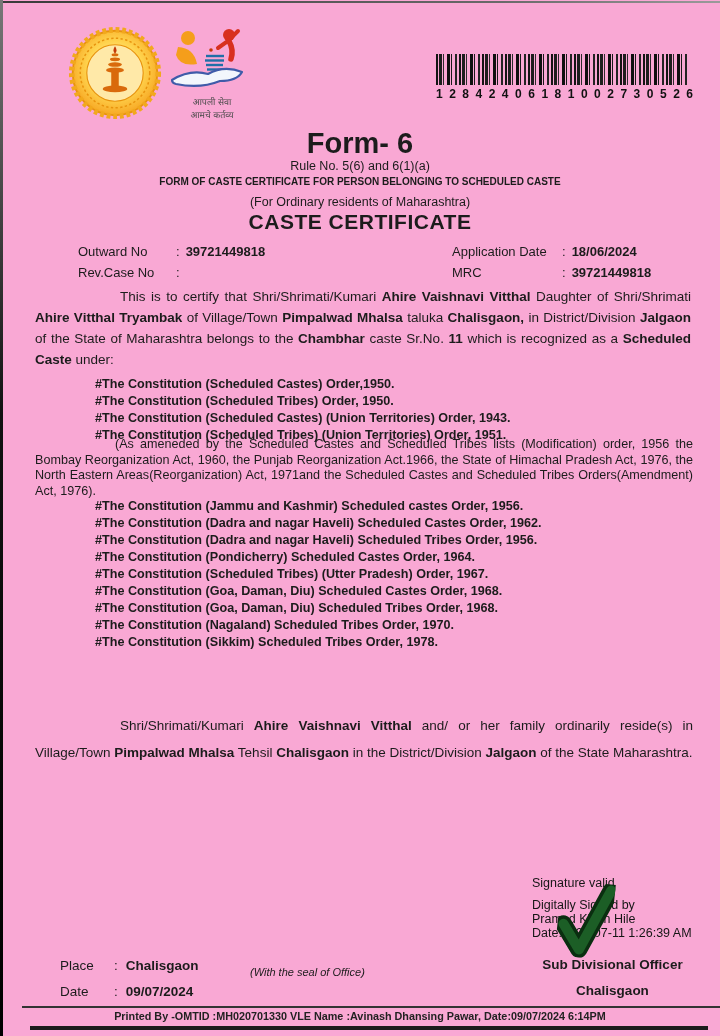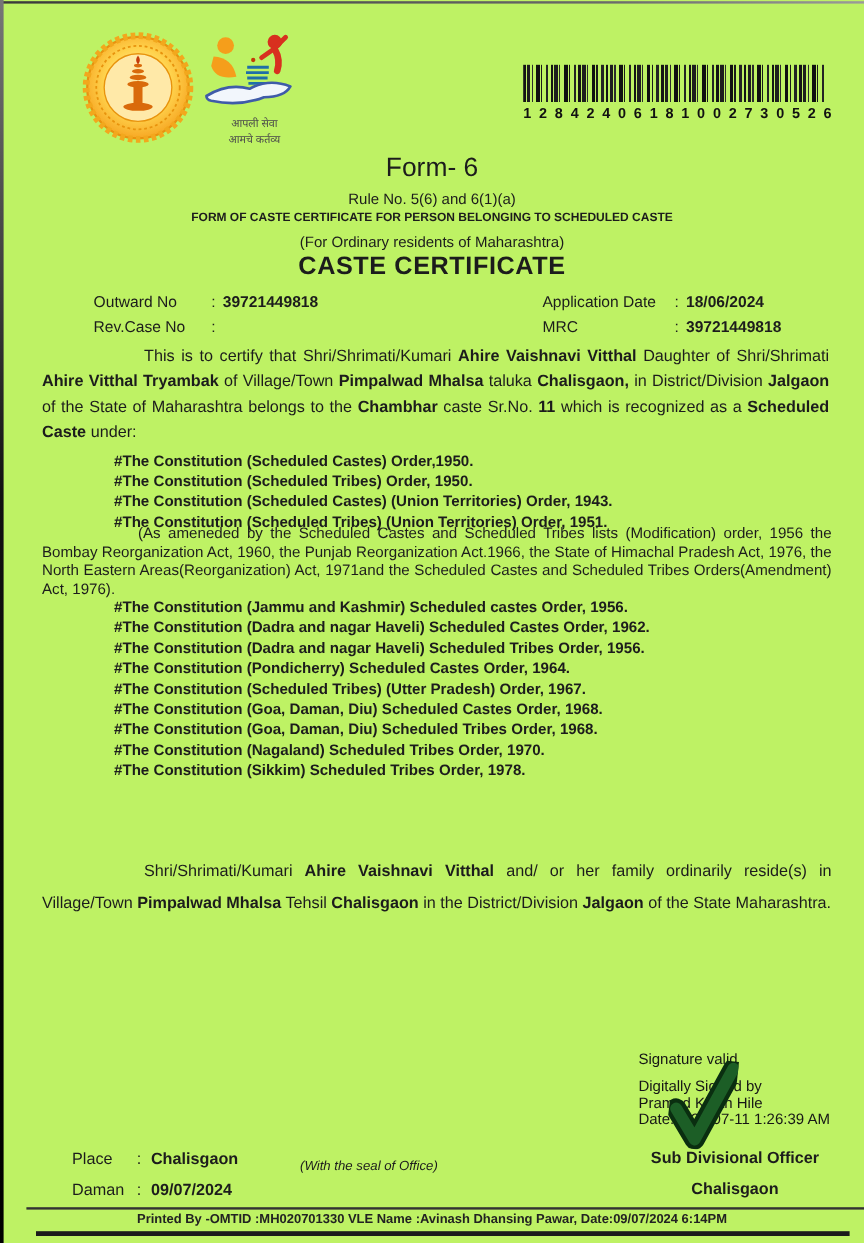--- a/index.html
+++ b/index.html
@@ -1,18 +1,18 @@
 <!DOCTYPE html>
 <html><head>
 <meta charset="utf-8">
 <style>
   html,body { margin:0; padding:0; background:#e9e9e9; }
   .page {
     position:relative; width:720px; height:1036px; margin:0 auto;
-    background:#bef264; font-family:"Liberation Sans", sans-serif;
+    background:#f9a8d4; font-family:"Liberation Sans", sans-serif;
     color:#1c1c1c; overflow:hidden;
   }
   .abs { position:absolute; }
   .center { left:0; width:720px; text-align:center; }
   .bold { font-weight:bold; }
 
   
   .edge-top { top:1px; left:0; width:720px; height:2px; background:linear-gradient(90deg,#3a3a3a,#6a6a6a 70%,#9a9a9a); }
   .edge-left { top:0; left:0; width:3px; height:1036px; background:linear-gradient(180deg,#777,#111 40%,#000); }
 
@@ -30,21 +30,21 @@
         #141414 0 2px, transparent 2px 3px,
         #1e1e1e 3px 6px, transparent 6px 7px,
         #2c2c2c 7px 8px, transparent 8px 11px,
         #101010 11px 14px, transparent 14px 15px,
         #1a1a1a 15px 16px, transparent 16px 19px,
         #242424 19px 21px, transparent 21px 23px);
   }
   .digits { margin-top:2px; text-align:center; font-size:12px; font-weight:bold; letter-spacing:6.5px; color:#111; white-space:nowrap; }
 
   
-  .form-no   { top:127px; font-size:22px; font-weight:normal; }
+  .form-no   { top:127px; font-size:29px; font-weight:bold; }
   .rule      { top:159px; font-size:12.5px; }
   .caption   { top:176px; font-size:10px; font-weight:bold; }
   .residents { top:195px; font-size:12.5px; }
   .cert-title{ top:210px; font-size:21px; font-weight:bold; letter-spacing:0.5px; }
 
   
   .meta { font-size:13px; display:flex; }
   .meta .lbl  { display:inline-block; }
   .meta .col  { display:inline-block; margin:0 6px; }
   .ml1 { left:78px; }  .ml1 .lbl { width:92px; }
@@ -200,21 +200,21 @@
     <path d="M6 44 L24 68 L50 6" fill="none" stroke="#0A2E10" stroke-width="17" stroke-linecap="round" stroke-linejoin="round"></path>
     <path d="M6 44 L24 68 L50 6" fill="none" stroke="#1C5E26" stroke-width="10" stroke-linecap="round" stroke-linejoin="round"></path>
   </svg>
 
   <div class="abs place-row">
     <span class="lbl">Place</span>
     <span class="col">:</span>
     <span class="bold">Chalisgaon</span>
   </div>
   <div class="abs date-row">
-    <span class="lbl">Daman</span>
+    <span class="lbl">Date</span>
     <span class="col">:</span>
     <span class="bold">09/07/2024</span>
   </div>
   <div class="abs seal-note">(With the seal of Office)</div>
   <div class="abs officer">
     <div>Sub Divisional Officer</div>
     <div>Chalisgaon</div>
   </div>
 
   <div class="abs foot-rule"></div>

